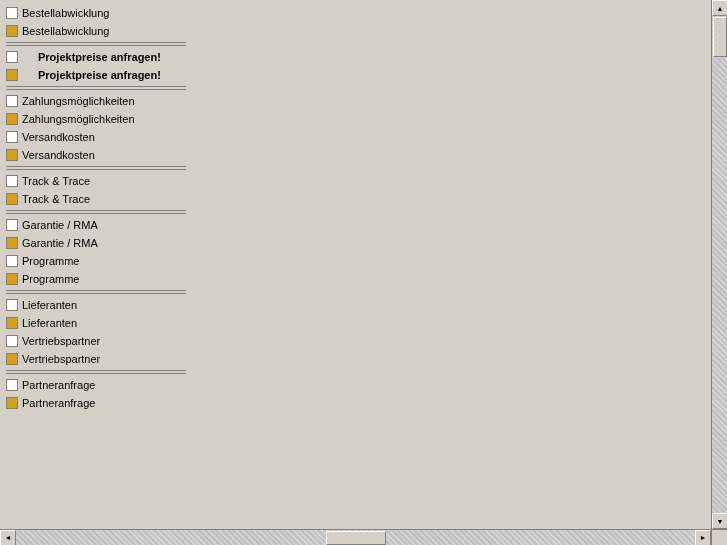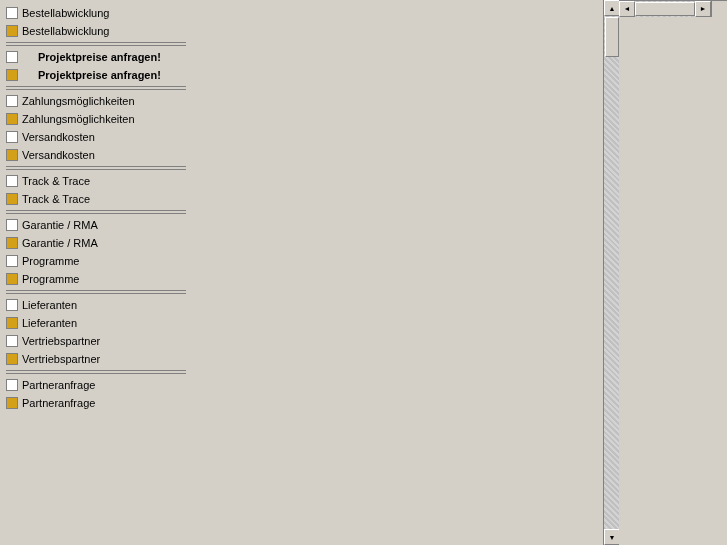--- a/index.html
+++ b/index.html
@@ -17,21 +17,21 @@
       overflow: hidden;
       position: relative;
     }
 
     .main-container {
       width: 727px;
       height: 545px;
       background-color: #d4d0c8;
       position: relative;
       display: flex;
-      flex-direction: row;
+      flex-direction: column;
     }
 
     .content-area {
       flex: 1;
       display: flex;
       overflow: hidden;
     }
 
     .list-panel {
       flex: 1;

